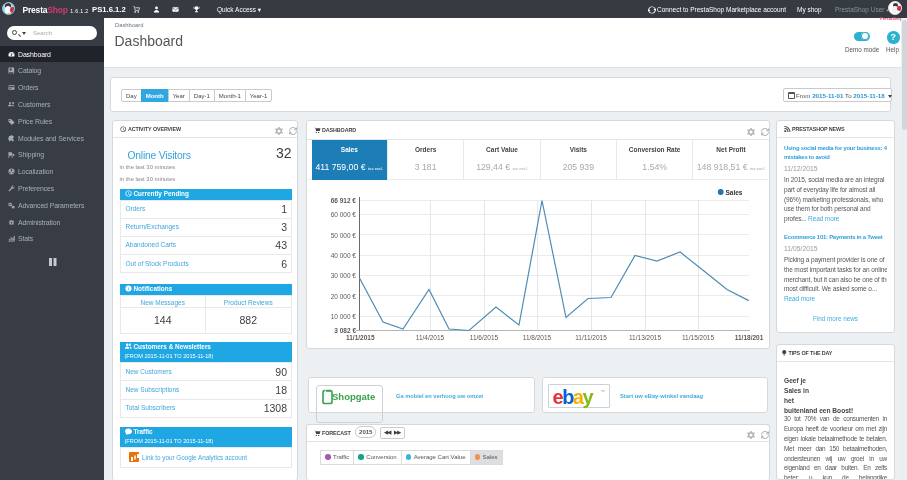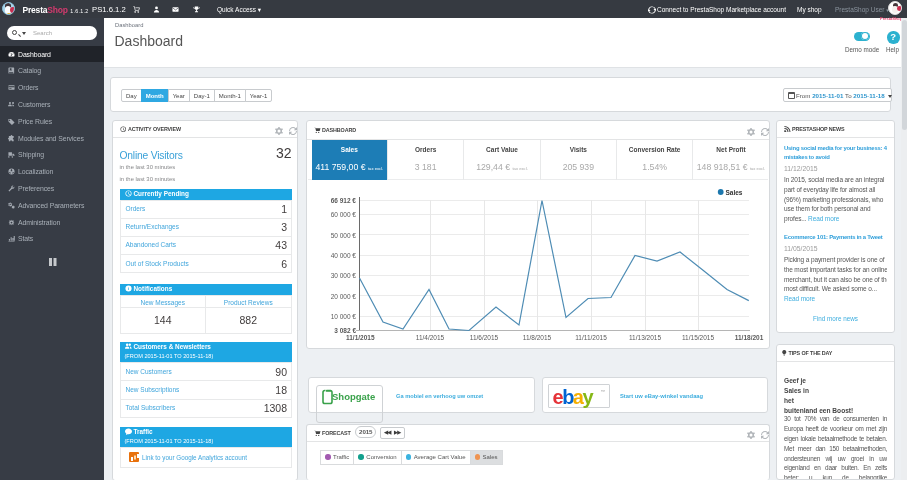--- a/index.html
+++ b/index.html
@@ -10,21 +10,21 @@
 #topbar { position:absolute; left:0; top:0; width:907px; height:18px; background:#363a41; z-index:30; }
 #logo-circle { position:absolute; left:1.5px; top:1.5px; width:13px; height:13px; border-radius:50%; background:#a8d5ea; overflow:hidden; border:1px solid #8fc3dd; }
 #logo-circle .m1 { position:absolute; left:2.5px; top:0.5px; width:6px; height:5px; background:#43363a; border-radius:50% 50% 30% 30%; }
 #logo-circle .m2 { position:absolute; left:2px; top:3.5px; width:6.5px; height:8px; background:#fdfdfd; border-radius:50% 50% 45% 45%; }
 #logo-circle .m3 { position:absolute; left:7.5px; top:4.5px; width:5px; height:5.5px; background:#c92e50; border-radius:60% 30% 50% 60%; }
 #logo-circle .m4 { position:absolute; left:4.5px; top:10.5px; width:4px; height:2.5px; background:#e8b93c; border-radius:40%; }
 .nav-txt { color:#fff; font-size:6.5px; position:absolute; top:5px; white-space:nowrap; }
 #brand { left:22.5px; top:4.5px; font-size:8.5px; letter-spacing:-0.2px; font-weight:bold; color:#fff; }
 #brand .pink { color:#d23a6e; }
 #brand .ver { font-weight:normal; font-size:5.3px; margin-left:2.5px; color:#fff; letter-spacing:0.3px; }
-#ps-ver { left:92px; top:4.5px; font-size:7.7px; font-weight:normal; letter-spacing:0; }
+#ps-ver { left:92px; top:4.5px; font-size:7.7px; font-weight:bold; letter-spacing:0; }
 .nav-ico { position:absolute; top:5.5px; width:7px; height:7px; fill:#fff; }
 #quick { left:217px; font-size:6.5px; top:5.5px; }
 #connect { left:657px; font-size:6.5px; top:5.5px; }
 #myshop { left:797px; font-size:6.5px; top:5.5px; }
 #navuser { left:835px; font-size:6.5px; top:5.5px; color:#8b949e; }
 #avatar { position:absolute; left:888px; top:1px; width:14px; height:14px; border-radius:50%; background:#fff; z-index:31; border:0.5px solid #ddd; }
 #avatar .ch { position:absolute; left:3.5px; top:1px; width:5px; height:4px; background:#43363a; border-radius:50% 50% 30% 30%; }
 #avatar .ch2 { position:absolute; left:3px; top:3.5px; width:5.5px; height:7px; background:#f4f0ee; border-radius:50%; }
 #avatar .ch3 { position:absolute; left:7.5px; top:4px; width:4.5px; height:5px; background:#c92e50; border-radius:60% 30% 50% 60%; }
 #avatar-label { position:absolute; left:880px; top:16px; font-size:4px; color:#e2426d; z-index:31; font-weight:bold; }
@@ -69,21 +69,21 @@
 
 .phead { position:relative; height:17px; border-bottom:1px solid #e3e4e5; line-height:17px; font-size:5.4px; letter-spacing:-0.12px; font-weight:bold; color:#3f3f3f; padding-left:7px; white-space:nowrap; }
 .phead svg.hico { width:6.5px; height:6.5px; fill:#444; vertical-align:-1.2px; margin-right:1.5px; }
 .ptools { position:absolute; right:0.5px; top:4px; }
 .ptools svg { width:8px; height:8px; fill:#b2b6ba; margin-left:5.5px; }
 
 
 #activity { left:112px; top:120px; width:186px; height:361px; overflow:hidden; }
 .act-body { position:relative; padding:12px 5.5px 0 6.5px; }
 .bigline { position:relative; height:13px; margin-top:0; }
-.bigline .t { position:absolute; left:0; top:0; font-size:10.3px; color:#3aa1d8; letter-spacing:-0.2px; }
+.bigline .t { position:absolute; left:8px; top:0; font-size:10.3px; color:#3aa1d8; letter-spacing:-0.2px; }
 .bigline .v { position:absolute; right:0; top:-5px; font-size:14px; color:#403c3c; }
 .subline { font-size:5.9px; color:#87888a; margin-bottom:4.5px; margin-top:1px; line-height:7px; }
 .bluehdr { background:#1ea7e3; color:#fff; font-size:6.4px; font-weight:bold; padding:1.2px 5px; margin-top:10.5px; line-height:8.8px; }
 .bluehdr .sub { display:block; font-size:5.6px; font-weight:normal; line-height:9px; }
 .bluehdr svg { width:7px; height:7px; fill:#fff; vertical-align:-1px; margin-right:2px; }
 table.rows { width:100%; border-collapse:collapse; background:#fff; }
 table.rows td { border:1px solid #e8e9ea; border-left:none; border-right:none; font-size:6.5px; color:#42a6dc; padding:4.3px 5px; height:8.6px; line-height:8.6px; }
 table.rows { border:1px solid #e8e9ea; }
 table.rows td.num { text-align:right; font-size:10.5px; color:#403c3c; padding-right:3.5px; line-height:8.6px; }
 table.noti { width:100%; border-collapse:collapse; border:1px solid #e8e9ea; }

